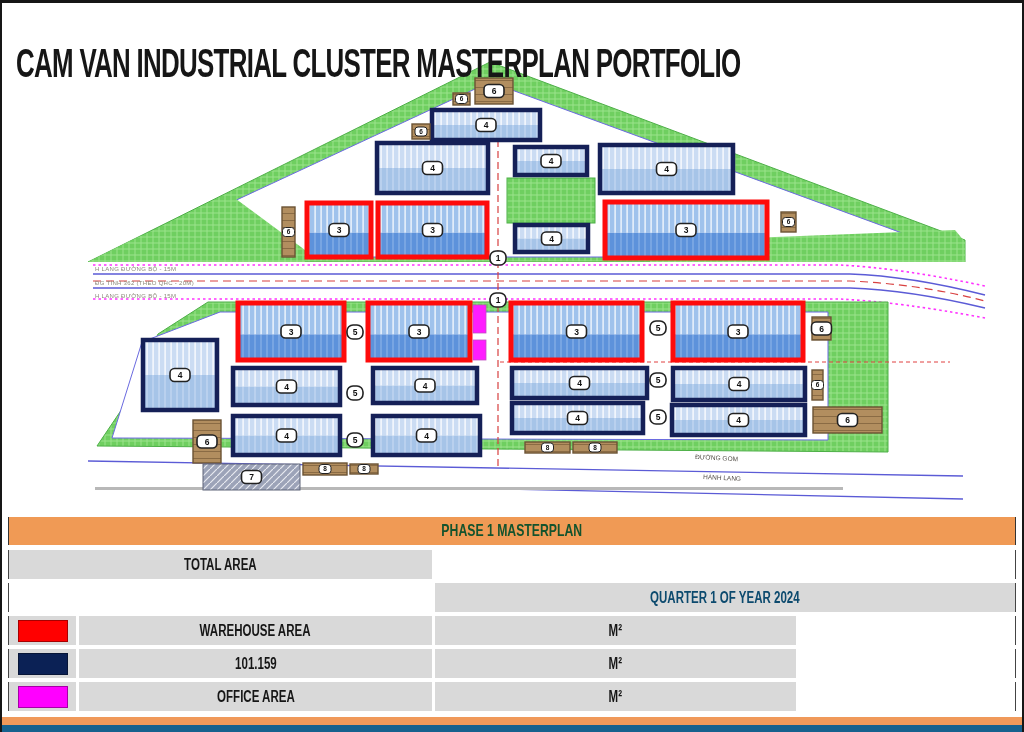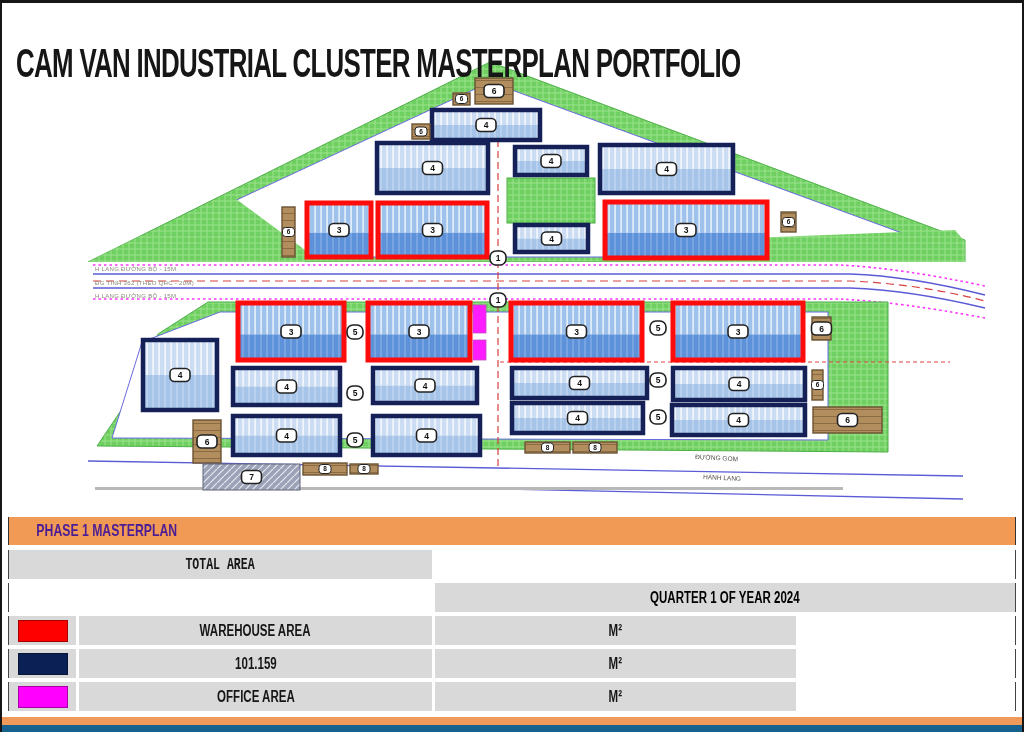--- a/index.html
+++ b/index.html
@@ -15,36 +15,36 @@
   .cond{display:inline-block;font-weight:bold;transform:scaleX(.72);transform-origin:center;white-space:nowrap;}
   .page-title{
     position:absolute;left:16px;top:20px;z-index:5;color:#161616;
     font-size:37px;line-height:38px;letter-spacing:-1px;
   }
   .page-title .cond{transform:scale(.70,1.08);transform-origin:left center;}
   .plan-wrap{position:absolute;left:0;top:0;width:1024px;height:516px;}
   
   .info-table{position:absolute;left:8px;top:517px;width:1008px;z-index:10;}
   .tbl-header{
-    height:28px;background:#F09A55;color:#4c1d95;display:flex;
-    align-items:center;justify-content:flex-start;font-size:17px;margin-bottom:5px;
+    height:28px;background:#F09A55;color:#14532d;display:flex;
+    align-items:center;justify-content:center;font-size:17px;margin-bottom:5px;
     border-left:1px solid #333;border-right:1px solid #333;
   }
   .tbl-row{
     display:grid;grid-template-columns:67px 353px 361px 1fr;
     grid-gap:3px;height:29px;margin-bottom:4px;
     border-left:1px solid #444;border-right:1px solid #444;
   }
   .cell{
     background:#D9D9D9;display:flex;align-items:center;justify-content:center;
     font-size:16px;color:#161616;
   }
-  .cell.span-label{grid-column:1/3;font-family:Liberation Mono, monospace;}
+  .cell.span-label{grid-column:1/3;}
   .cell.span-value{grid-column:3/5;}
-  .cell.red-text{color:#000000;text-align:right;}
+  .cell.red-text{color:#0c4a6e;text-align:right;}
   .swatch{width:48px;height:20px;border:1px solid rgba(0,0,0,.35);}
   
   .strip-orange{position:absolute;left:0;top:717px;width:1024px;height:8px;background:#F0995A;z-index:20;}
   .strip-blue{position:absolute;left:0;top:725px;width:1024px;height:7px;background:#16618E;z-index:20;}
 </style>
 </head>
 <body>
 
 <div class="page-frame"></div>
 

